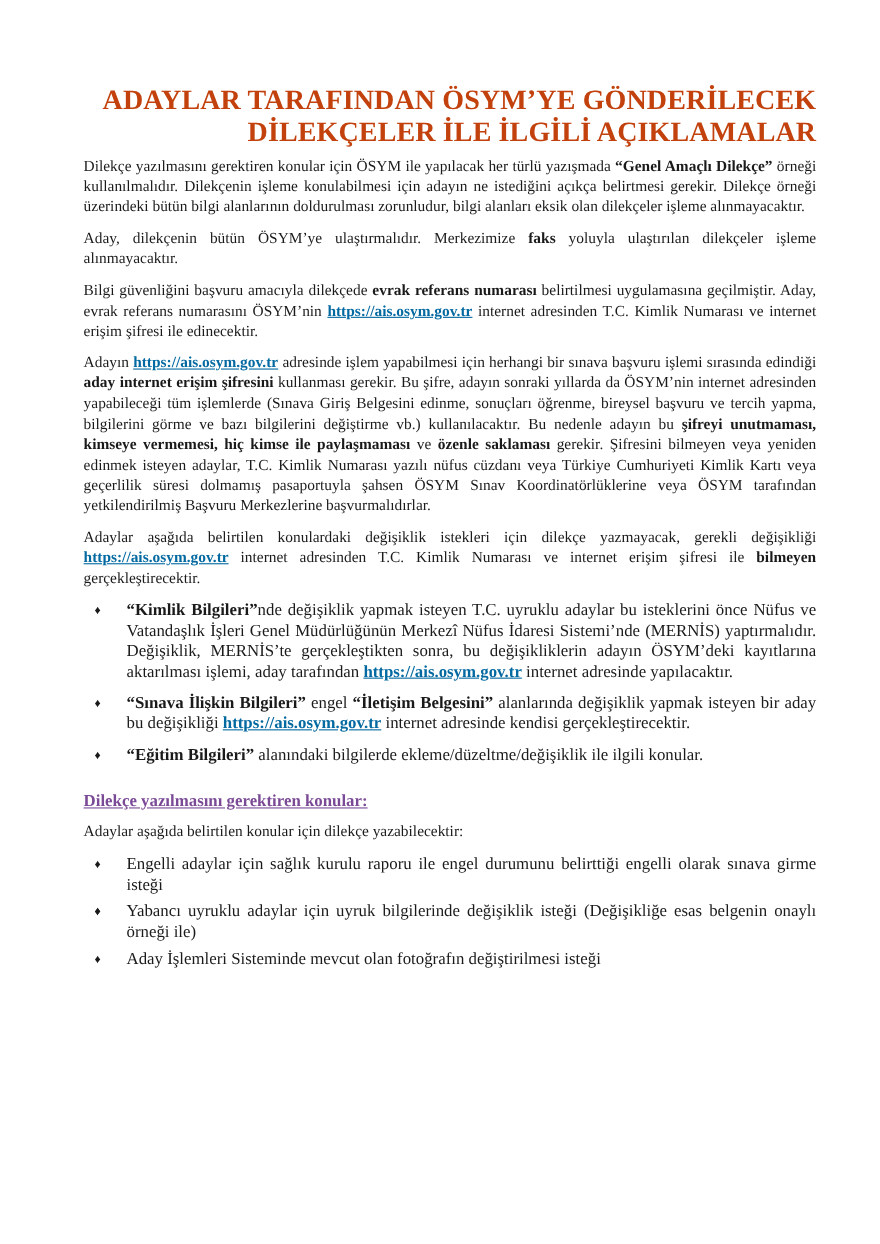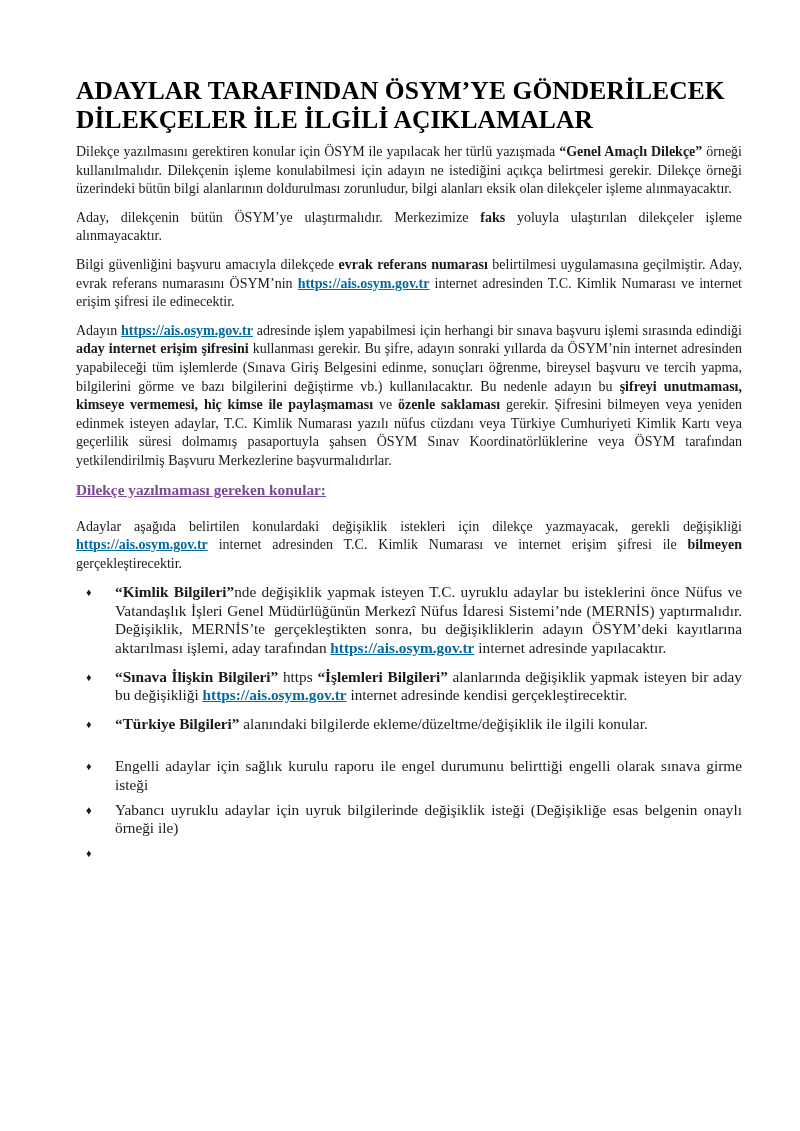--- a/index.html
+++ b/index.html
@@ -21,21 +21,22 @@
       top: 76px;
       width: 666px;
     }
     h1.title {
       font-family: "Liberation Serif", serif;
       font-weight: bold;
       font-size: 25.5px;
       line-height: 29px;
       margin: 0 0 9px 0;
       letter-spacing: 0.1px;
-      color: #000000;
+      color: #c2410c;
+      text-align: right;
     }
     p.para {
       font-size: 14px;
       line-height: 18.6px;
       margin: 0 0 10px 0;
       text-align: justify;
       text-align-last: left;
     }
     .b { font-weight: bold; }
     .link {
@@ -87,53 +88,55 @@
   </h1>
 
   <p class="para"><span>Dilekçe yazılmasını gerektiren konular için ÖSYM ile yapılacak her türlü yazışmada </span><span class="b">“Genel Amaçlı Dilekçe”</span><span> örneği kullanılmalıdır. Dilekçenin işleme konulabilmesi için adayın ne istediğini açıkça belirtmesi gerekir. Dilekçe örneği üzerindeki bütün bilgi alanlarının doldurulması zorunludur, bilgi alanları eksik olan dilekçeler işleme alınmayacaktır.</span></p>
 
   <p class="para"><span>Aday, dilekçenin bütün ÖSYM’ye ulaştırmalıdır. Merkezimize </span><span class="b">faks</span><span> yoluyla ulaştırılan dilekçeler işleme alınmayacaktır.</span></p>
 
   <p class="para"><span>Bilgi güvenliğini başvuru amacıyla dilekçede </span><span class="b">evrak referans numarası</span><span> belirtilmesi uygulamasına geçilmiştir. Aday, evrak referans numarasını ÖSYM’nin </span><a class="link">https://ais.osym.gov.tr</a><span> internet adresinden T.C. Kimlik Numarası ve internet erişim şifresi ile edinecektir.</span></p>
 
   <p class="para"><span>Adayın </span><a class="link">https://ais.osym.gov.tr</a><span> adresinde işlem yapabilmesi için herhangi bir sınava başvuru işlemi sırasında edindiği </span><span class="b">aday internet erişim şifresini</span><span> kullanması gerekir. Bu şifre, adayın sonraki yıllarda da ÖSYM’nin internet adresinden yapabileceği tüm işlemlerde (Sınava Giriş Belgesini edinme, sonuçları öğrenme, bireysel başvuru ve tercih yapma, bilgilerini görme ve bazı bilgilerini değiştirme vb.) kullanılacaktır. Bu nedenle adayın bu </span><span class="b">şifreyi unutmaması, kimseye vermemesi, hiç kimse ile paylaşmaması</span><span> ve </span><span class="b">özenle saklaması</span><span> gerekir. Şifresini bilmeyen veya yeniden edinmek isteyen adaylar, T.C. Kimlik Numarası yazılı nüfus cüzdanı veya Türkiye Cumhuriyeti Kimlik Kartı veya geçerlilik süresi dolmamış pasaportuyla şahsen ÖSYM Sınav Koordinatörlüklerine veya ÖSYM tarafından yetkilendirilmiş Başvuru Merkezlerine başvurmalıdırlar.</span></p>
 
-  <h2 class="section">Dilekçe yazılmaması gereken konular:</h2>
 
   <p class="para"><span>Adaylar aşağıda belirtilen konulardaki değişiklik istekleri için dilekçe yazmayacak, gerekli değişikliği </span><a class="link">https://ais.osym.gov.tr</a><span> internet adresinden T.C. Kimlik Numarası ve internet erişim şifresi ile </span><span class="b">bilmeyen</span><span> gerçekleştirecektir.</span></p>
 
   <ul class="bullets">
     <li>
       <span class="bullet">♦</span>
       <span class="b">“Kimlik Bilgileri”</span><span>nde değişiklik yapmak isteyen T.C. uyruklu adaylar bu isteklerini önce Nüfus ve Vatandaşlık İşleri Genel Müdürlüğünün Merkezî Nüfus İdaresi Sistemi’nde (MERNİS) yaptırmalıdır. Değişiklik, MERNİS’te gerçekleştikten sonra, bu değişikliklerin adayın ÖSYM’deki kayıtlarına aktarılması işlemi, aday tarafından </span><a class="link">https://ais.osym.gov.tr</a><span> internet adresinde yapılacaktır.</span>
     </li>
     <li>
       <span class="bullet">♦</span>
-      <span class="b">“Sınava İlişkin Bilgileri”</span><span> https </span><span class="b">“İşlemleri Bilgileri”</span><span> alanlarında değişiklik yapmak isteyen bir aday bu değişikliği </span><a class="link">https://ais.osym.gov.tr</a><span> internet adresinde kendisi gerçekleştirecektir.</span>
+      <span class="b">“Sınava İlişkin Bilgileri”</span><span> engel </span><span class="b">“İletişim Belgesini”</span><span> alanlarında değişiklik yapmak isteyen bir aday bu değişikliği </span><a class="link">https://ais.osym.gov.tr</a><span> internet adresinde kendisi gerçekleştirecektir.</span>
     </li>
     <li>
       <span class="bullet">♦</span>
-      <span class="b">“Türkiye Bilgileri”</span><span> alanındaki bilgilerde ekleme/düzeltme/değişiklik ile ilgili konular.</span>
+      <span class="b">“Eğitim Bilgileri”</span><span> alanındaki bilgilerde ekleme/düzeltme/değişiklik ile ilgili konular.</span>
     </li>
   </ul>
 
   <div class="spacer-after-list"></div>
 
+  <h2 class="section" style="margin-bottom:10px;">Dilekçe yazılmasını gerektiren konular:</h2>
 
+  <p class="para">Adaylar aşağıda belirtilen konular için dilekçe yazabilecektir:</p>
 
   <ul class="bullets tight">
     <li>
       <span class="bullet">♦</span>
       <span>Engelli adaylar için sağlık kurulu raporu ile engel durumunu belirttiği engelli olarak sınava girme isteği</span>
     </li>
     <li>
       <span class="bullet">♦</span>
     </li>
     <li>
       <span class="bullet">♦</span>
       <span>Yabancı uyruklu adaylar için uyruk bilgilerinde değişiklik isteği (Değişikliğe esas belgenin onaylı örneği ile)</span>
     </li>
     <li>
       <span class="bullet">♦</span>
+      <span>Aday İşlemleri Sisteminde mevcut olan fotoğrafın değiştirilmesi isteği</span>
     </li>
   </ul>
 
 </div>
 
 </body></html>

